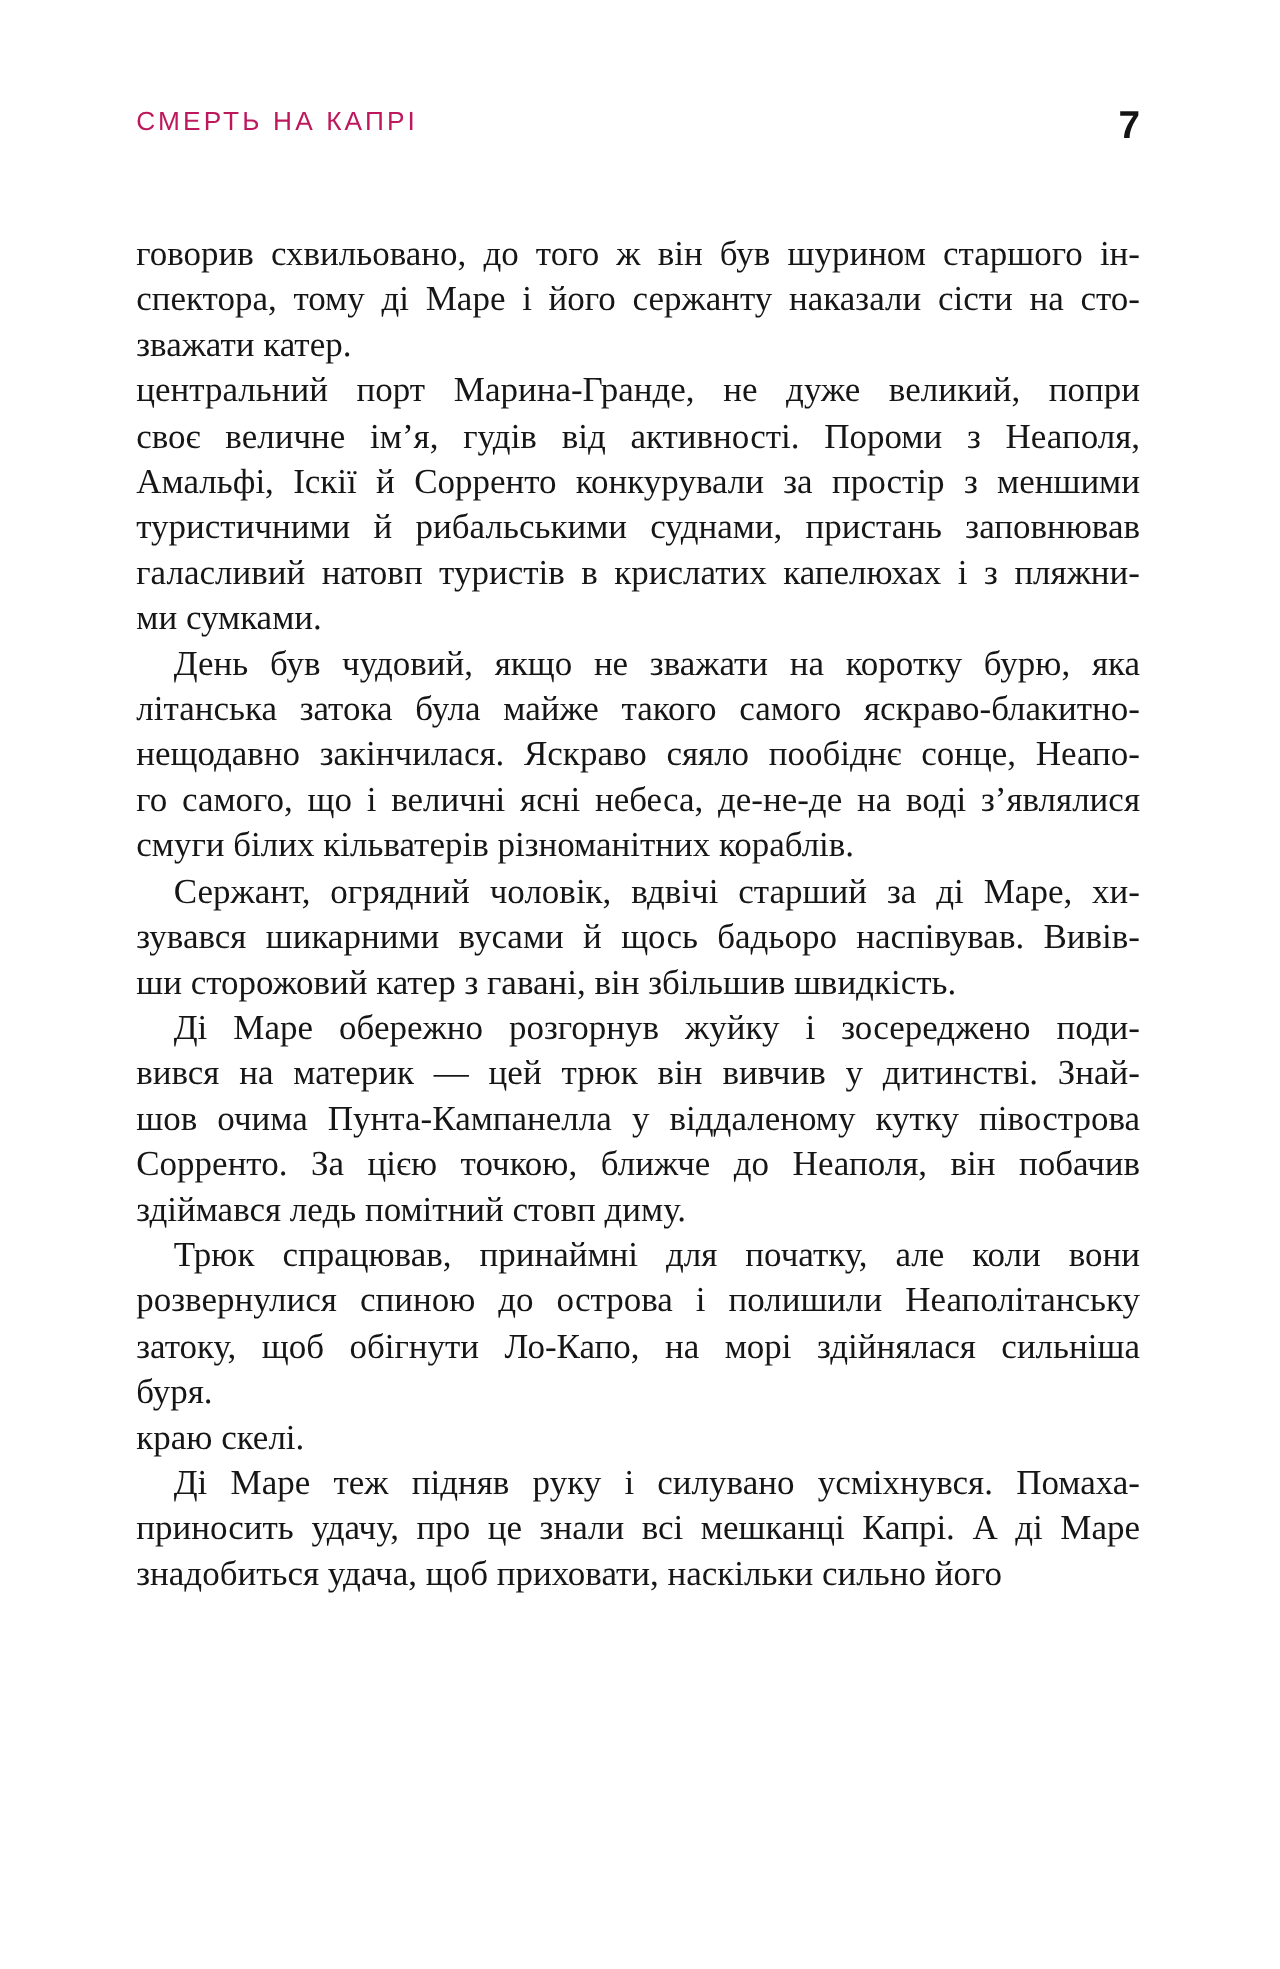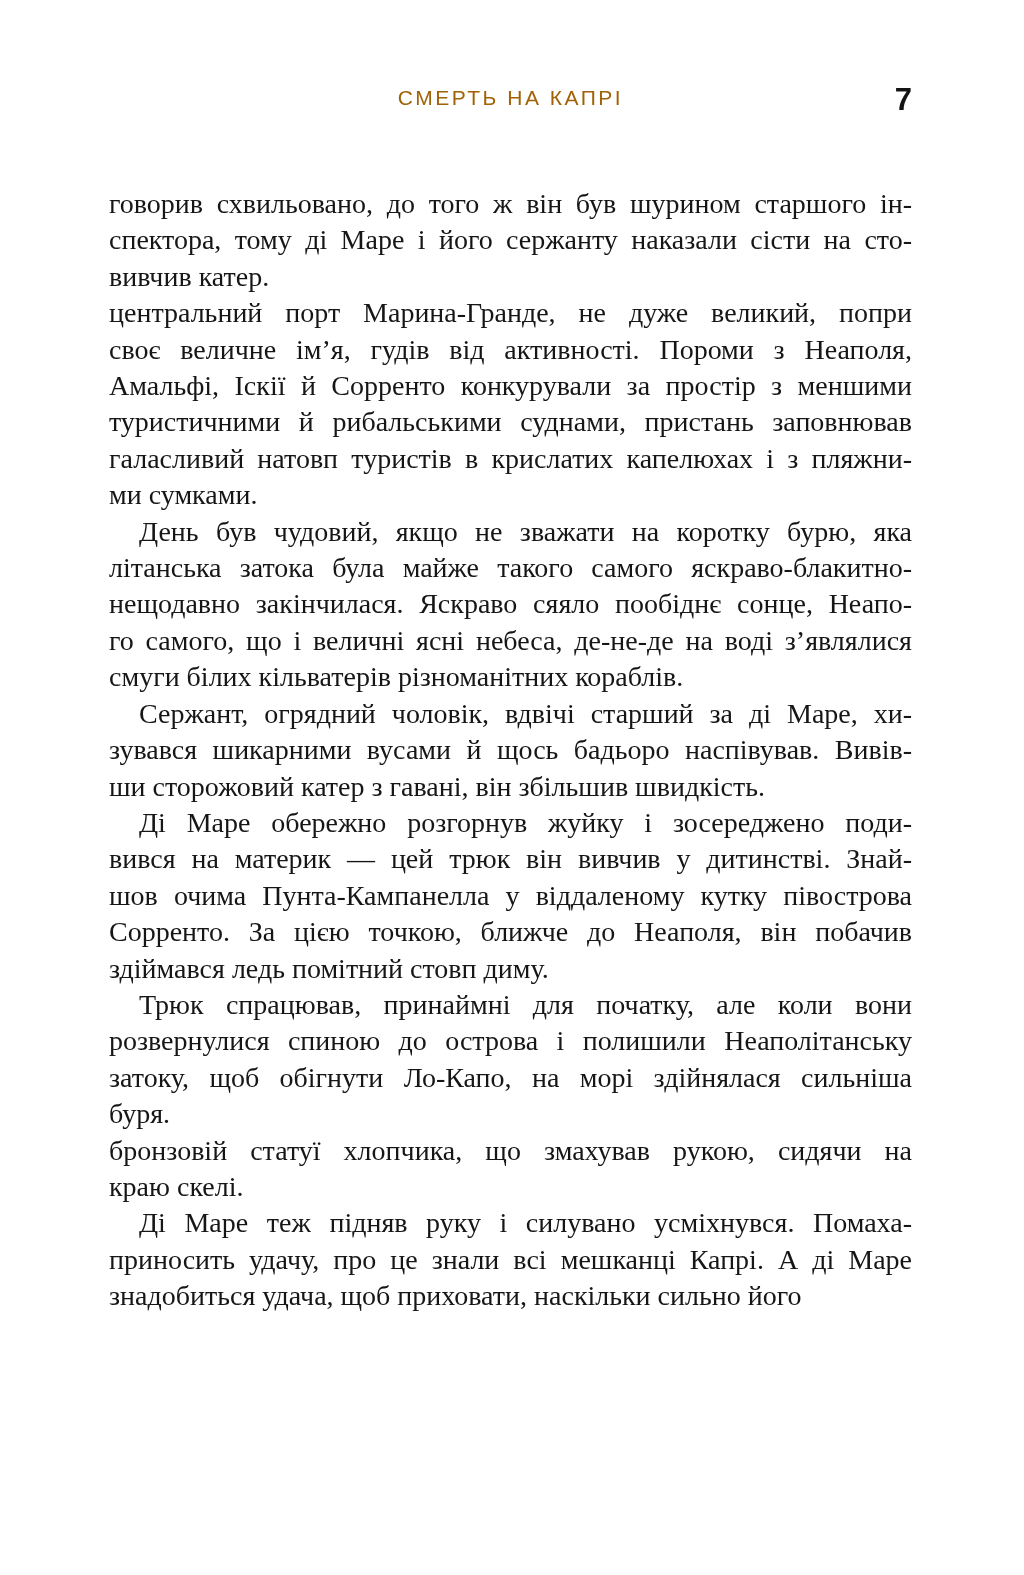--- a/index.html
+++ b/index.html
@@ -24,26 +24,25 @@
     left: 109px;
     top: 0;
     width: 803px;
     height: 130px;
   }
   .head-title {
     position: absolute;
     left: 0;
     top: 87px;
     width: 100%;
-    text-align: center;
     font-family: "Liberation Sans", sans-serif;
     font-size: 21px;
     line-height: 1;
     letter-spacing: 2.5px;
-    color: #a16207;
+    color: #be185d;
   }
   .page-number {
     position: absolute;
     right: 0;
     top: 84px;
     font-family: "Liberation Sans", sans-serif;
     font-weight: 700;
     font-size: 31px;
     line-height: 1;
     color: #141414;
@@ -76,21 +75,21 @@
 <body>
 
 <div class="page">
   <header class="running-head">
     <span class="head-title">СМЕРТЬ НА КАПРІ</span>
     <span class="page-number">7</span>
   </header>
   <main class="text-block" id="text-block">
       <div class="line">говорив схвильовано, до того ж він був шурином старшого ін-</div>
       <div class="line">спектора, тому ді Маре і його сержанту наказали сісти на сто-</div>
-      <div class="line last">вивчив катер.</div>
+      <div class="line last">зважати катер.</div>
       <div class="line">центральний порт Марина-Гранде, не дуже великий, попри</div>
       <div class="line">своє величне ім’я, гудів від активності. Пороми з Неаполя,</div>
       <div class="line">Амальфі, Іскії й Сорренто конкурували за простір з меншими</div>
       <div class="line">туристичними й рибальськими суднами, пристань заповнював</div>
       <div class="line">галасливий натовп туристів в крислатих капелюхах і з пляжни-</div>
       <div class="line last">ми сумками.</div>
       <div class="line indent">День був чудовий, якщо не зважати на коротку бурю, яка</div>
       <div class="line">літанська затока була майже такого самого яскраво-блакитно-</div>
       <div class="line">нещодавно закінчилася. Яскраво сяяло пообіднє сонце, Неапо-</div>
       <div class="line">го самого, що і величні ясні небеса, де-не-де на воді з’являлися</div>
@@ -100,19 +99,18 @@
       <div class="line last">ши сторожовий катер з гавані, він збільшив швидкість.</div>
       <div class="line indent">Ді Маре обережно розгорнув жуйку і зосереджено поди-</div>
       <div class="line">вився на материк — цей трюк він вивчив у дитинстві. Знай-</div>
       <div class="line">шов очима Пунта-Кампанелла у віддаленому кутку півострова</div>
       <div class="line">Сорренто. За цією точкою, ближче до Неаполя, він побачив</div>
       <div class="line last">здіймався ледь помітний стовп диму.</div>
       <div class="line indent">Трюк спрацював, принаймні для початку, але коли вони</div>
       <div class="line">розвернулися спиною до острова і полишили Неаполітанську</div>
       <div class="line">затоку, щоб обігнути Ло-Капо, на морі здійнялася сильніша</div>
       <div class="line last">буря.</div>
-      <div class="line">бронзовій статуї хлопчика, що змахував рукою, сидячи на</div>
       <div class="line last">краю скелі.</div>
       <div class="line indent">Ді Маре теж підняв руку і силувано усміхнувся. Помаха-</div>
       <div class="line">приносить удачу, про це знали всі мешканці Капрі. А ді Маре</div>
       <div class="line last">знадобиться удача, щоб приховати, наскільки сильно його</div>
     </main>
 </div>
 
 </body></html>

